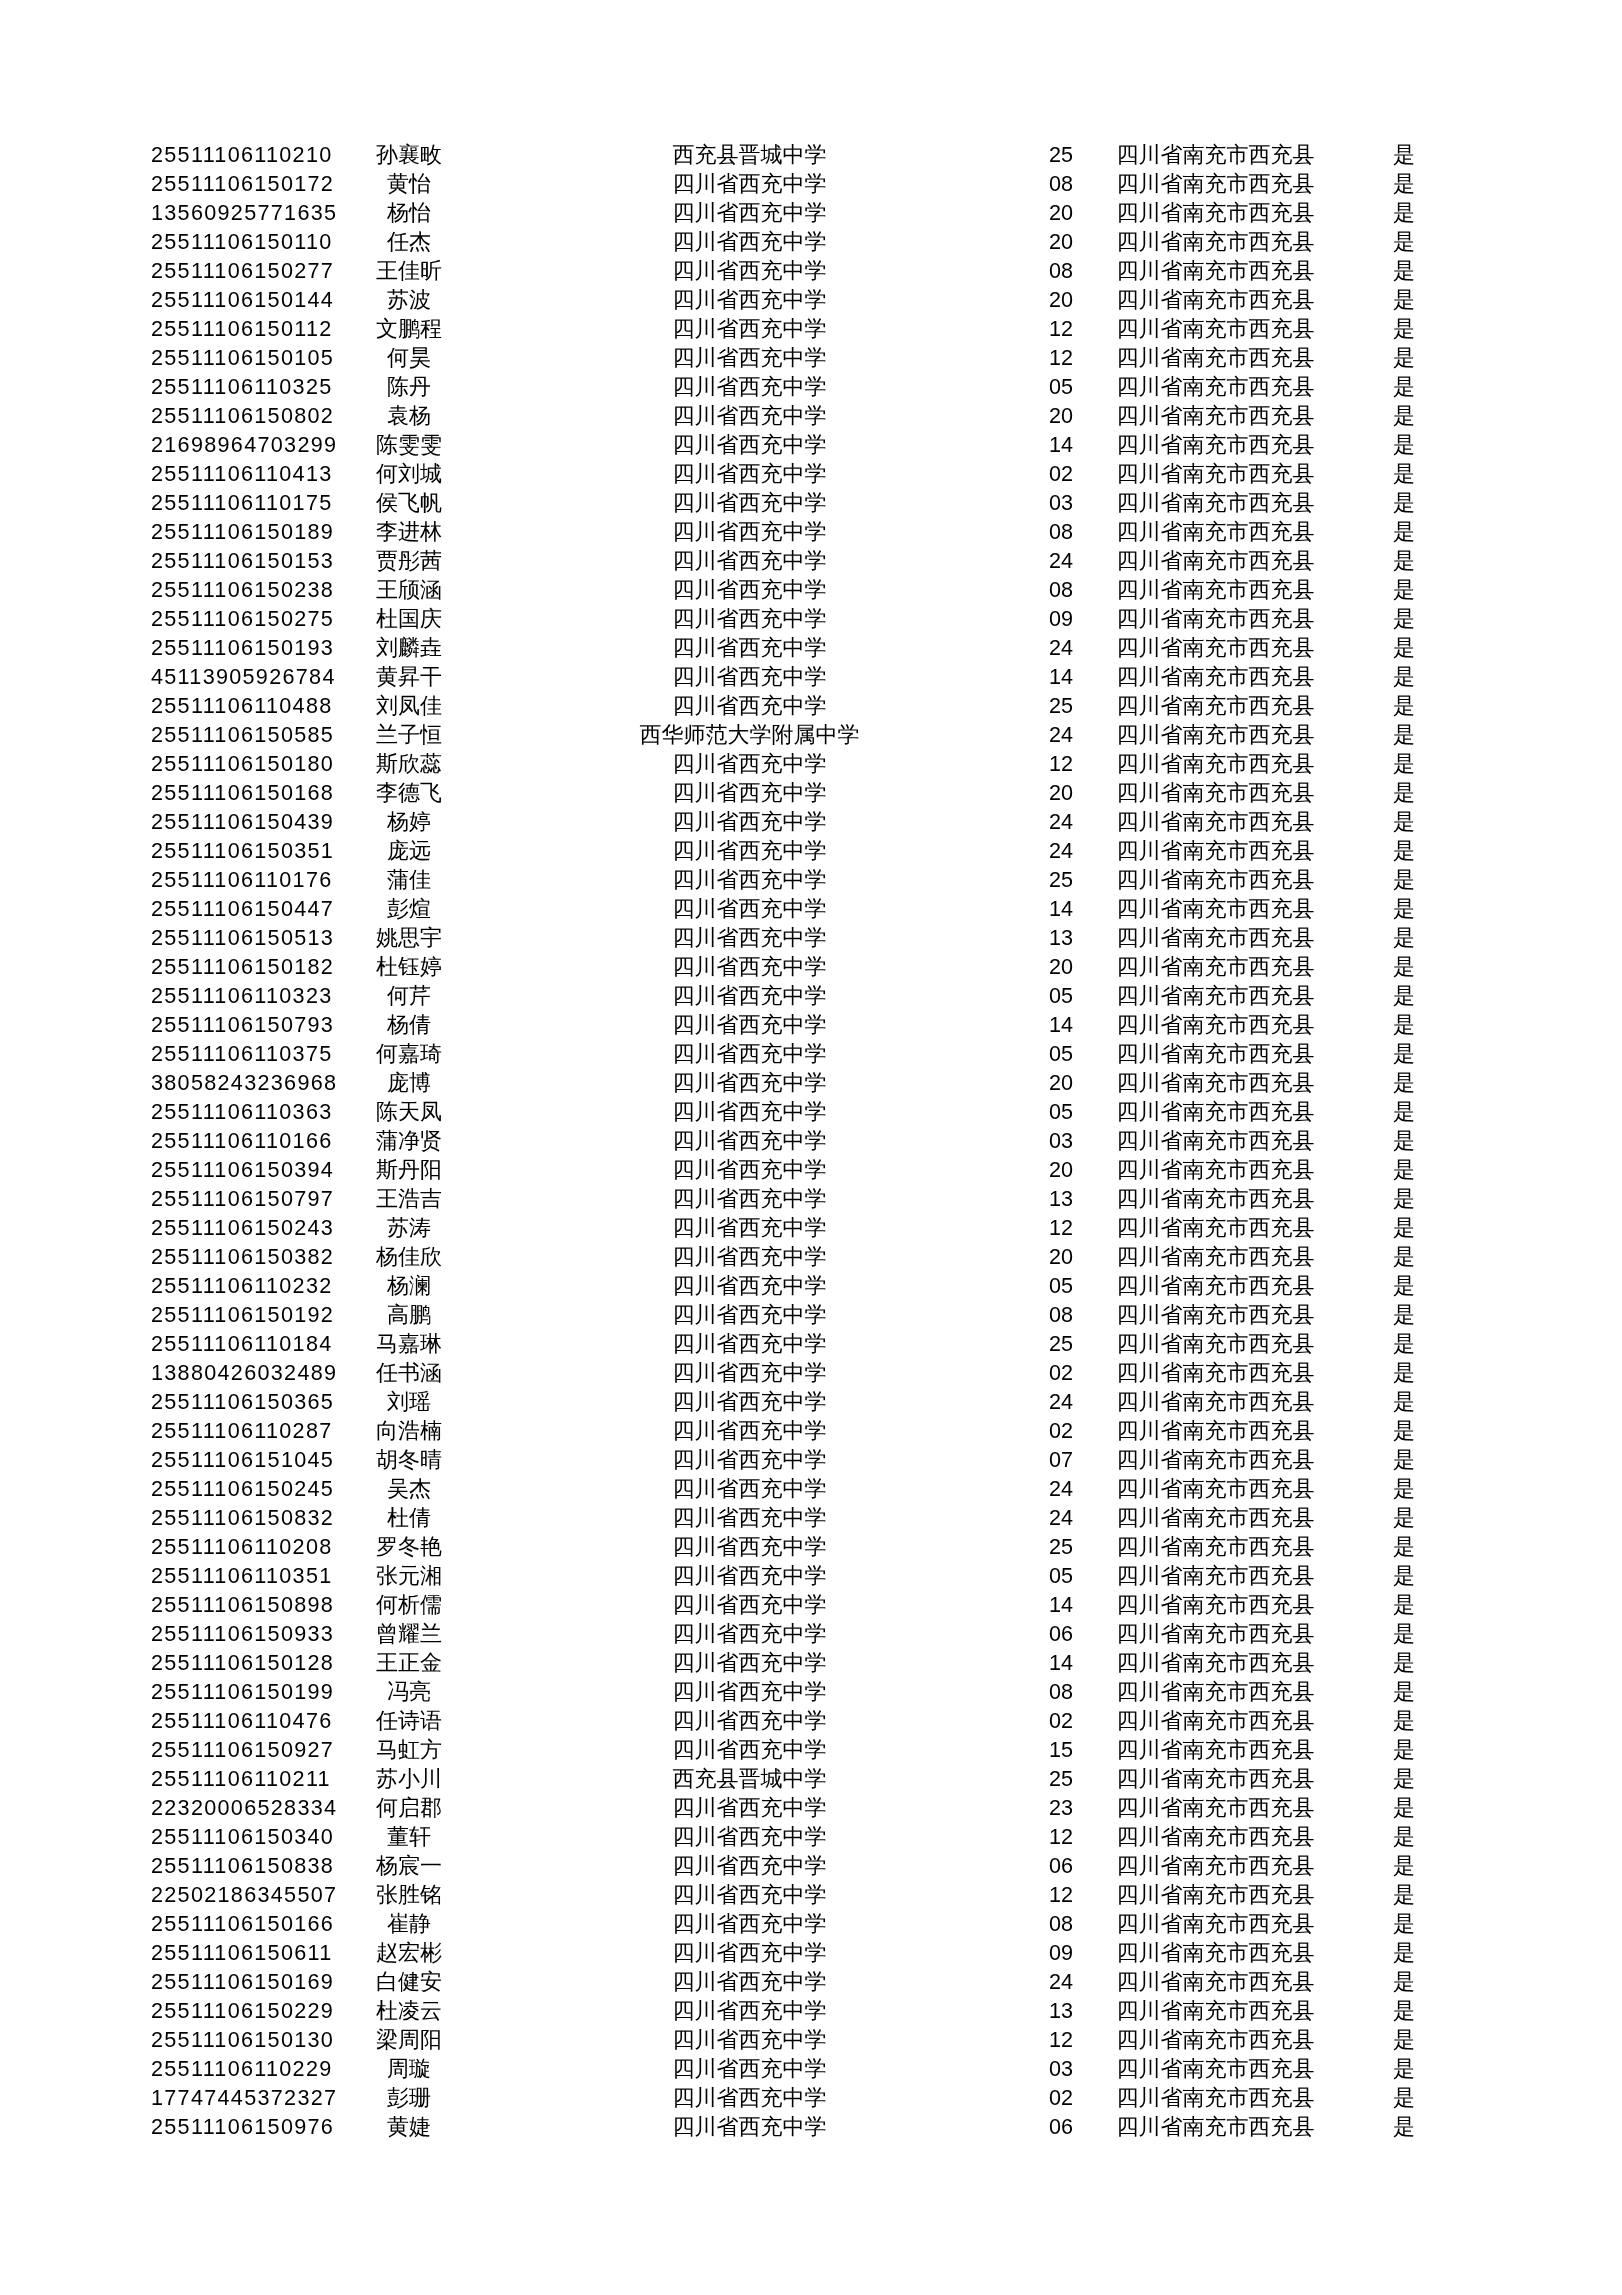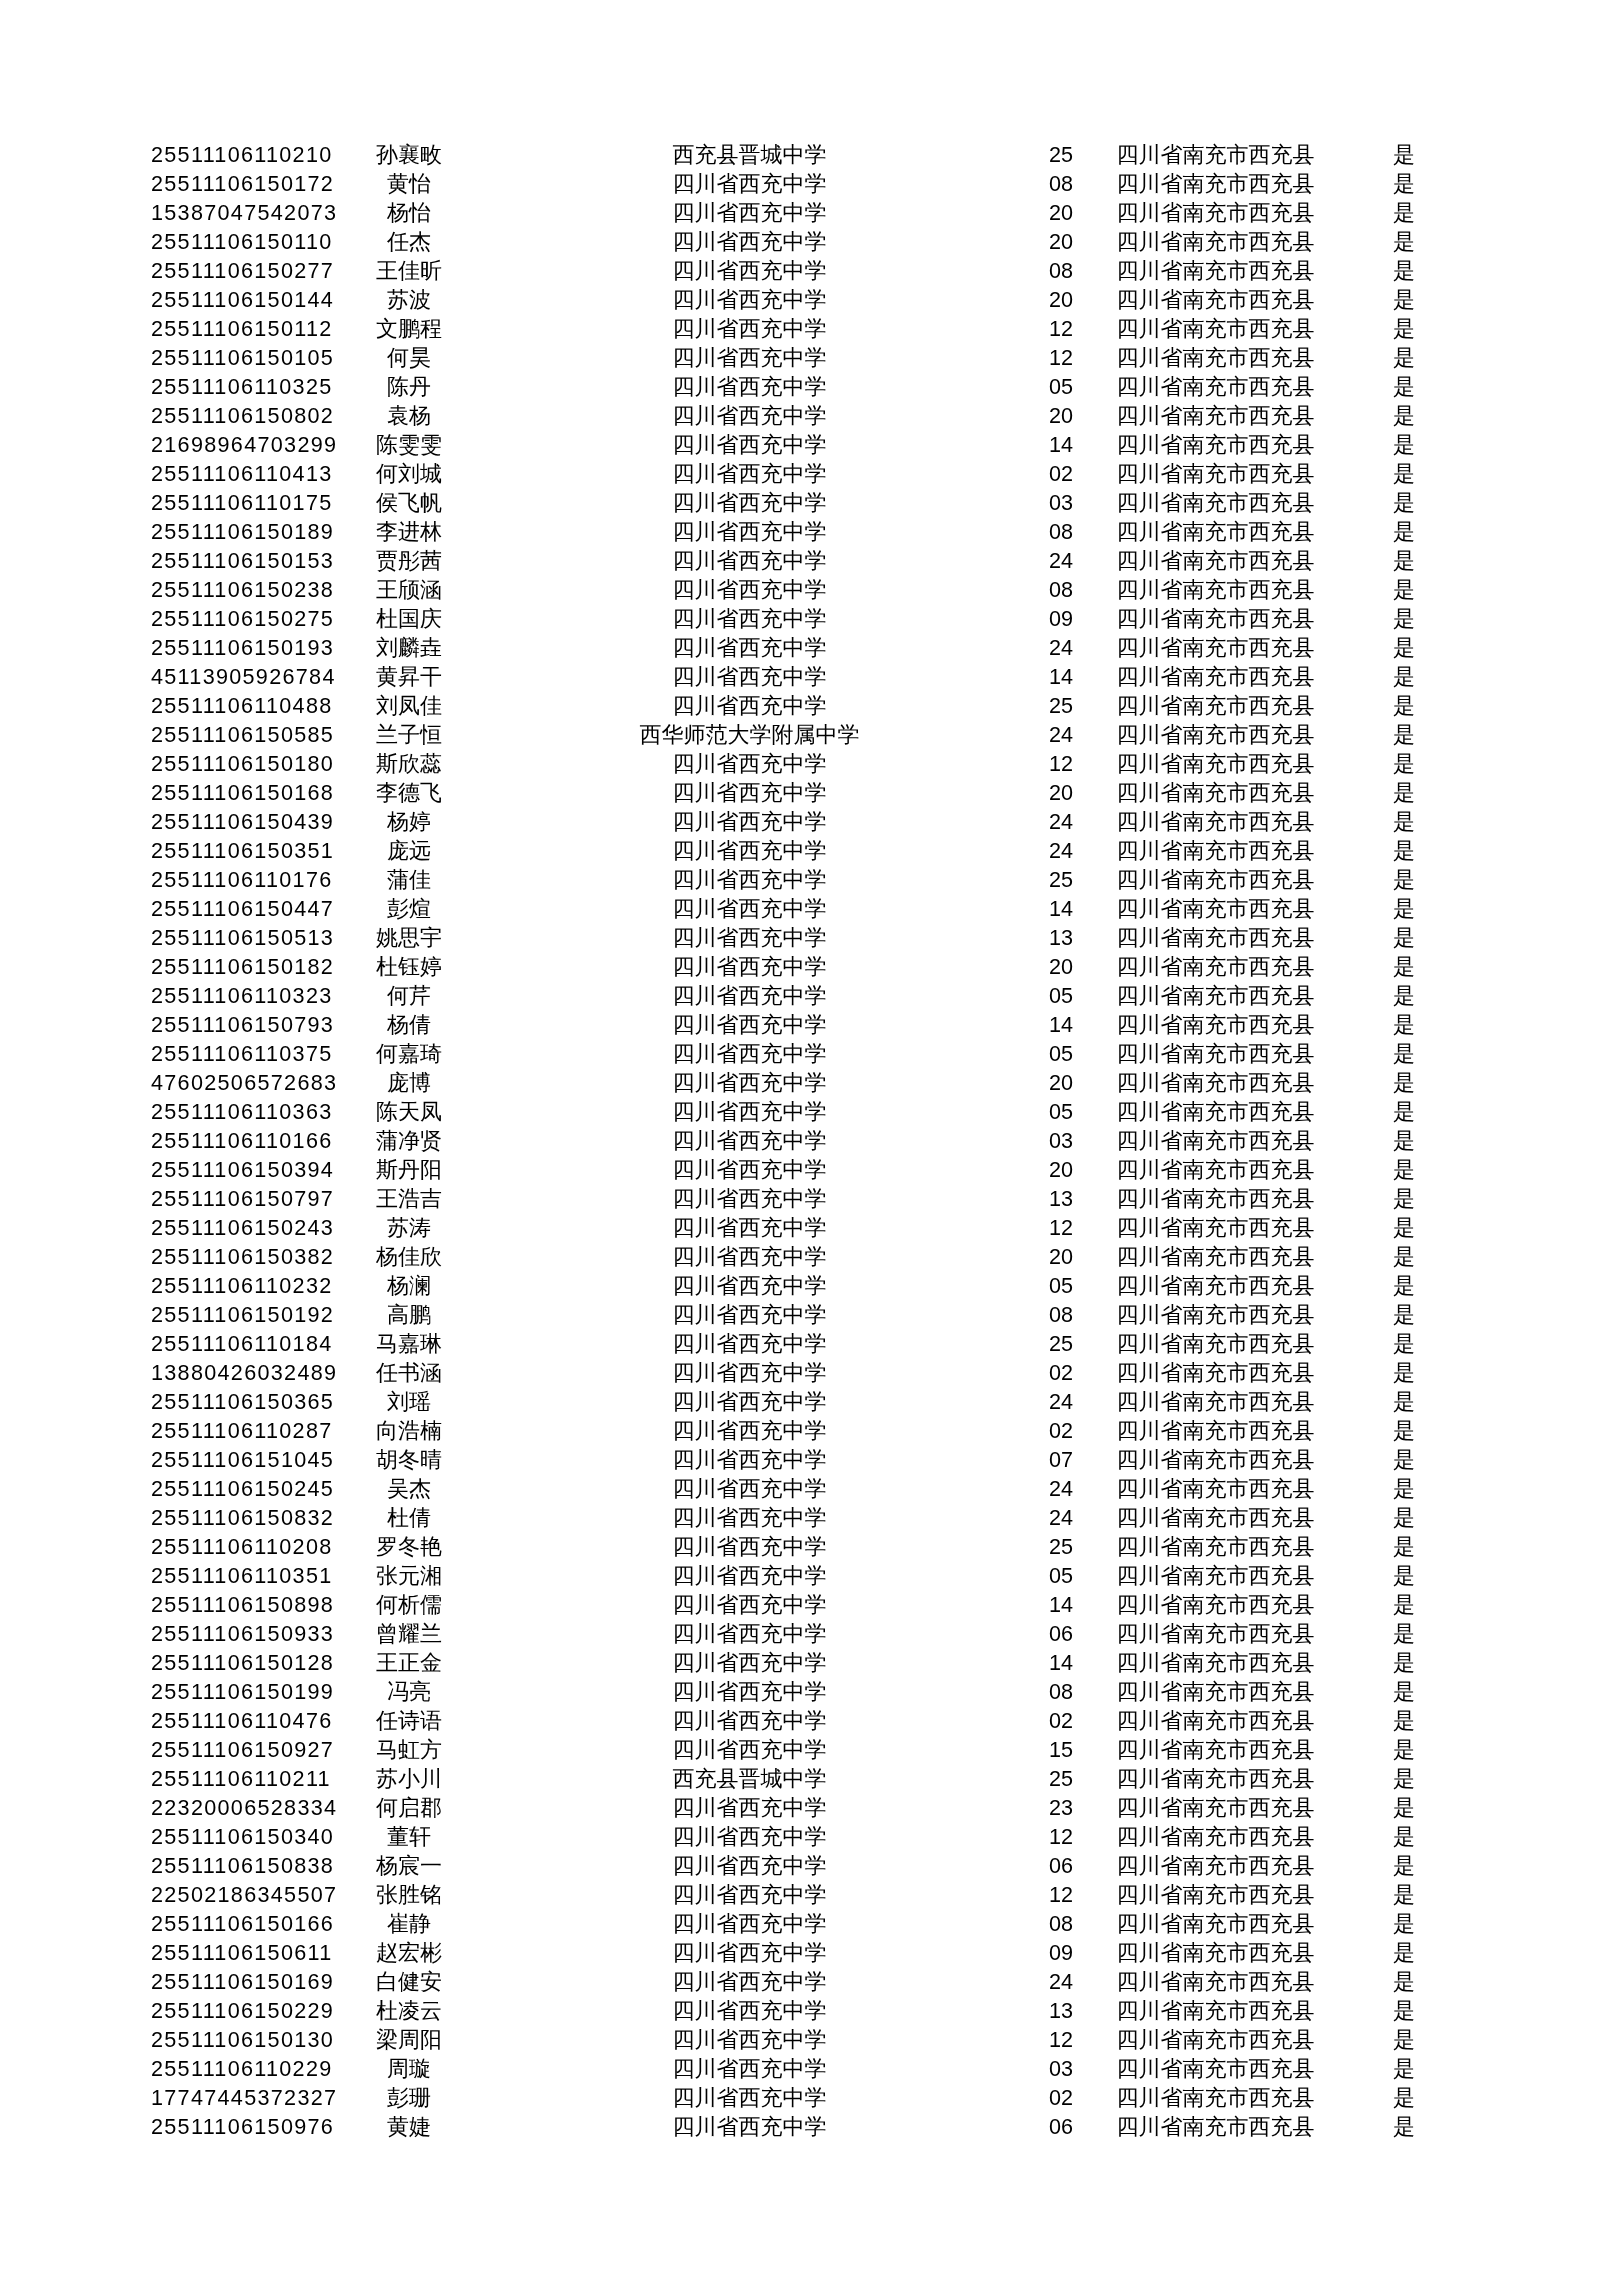--- a/index.html
+++ b/index.html
@@ -87,21 +87,21 @@
   <div class="row">
     <span class="cell c-id">25511106150172</span>
     <span class="cell c-name">黄怡</span>
     <span class="cell c-school">四川省西充中学</span>
     <span class="cell c-num">08</span>
     <span class="cell c-region">四川省南充市西充县</span>
     <span class="cell c-flag">是</span>
   </div>
 
   <div class="row">
-    <span class="cell c-id">15387047542073</span>
+    <span class="cell c-id">13560925771635</span>
     <span class="cell c-name">杨怡</span>
     <span class="cell c-school">四川省西充中学</span>
     <span class="cell c-num">20</span>
     <span class="cell c-region">四川省南充市西充县</span>
     <span class="cell c-flag">是</span>
   </div>
 
   <div class="row">
     <span class="cell c-id">25511106150110</span>
     <span class="cell c-name">任杰</span>
@@ -357,21 +357,21 @@
   <div class="row">
     <span class="cell c-id">25511106110375</span>
     <span class="cell c-name">何嘉琦</span>
     <span class="cell c-school">四川省西充中学</span>
     <span class="cell c-num">05</span>
     <span class="cell c-region">四川省南充市西充县</span>
     <span class="cell c-flag">是</span>
   </div>
 
   <div class="row">
-    <span class="cell c-id">47602506572683</span>
+    <span class="cell c-id">38058243236968</span>
     <span class="cell c-name">庞博</span>
     <span class="cell c-school">四川省西充中学</span>
     <span class="cell c-num">20</span>
     <span class="cell c-region">四川省南充市西充县</span>
     <span class="cell c-flag">是</span>
   </div>
 
   <div class="row">
     <span class="cell c-id">25511106110363</span>
     <span class="cell c-name">陈天凤</span>

